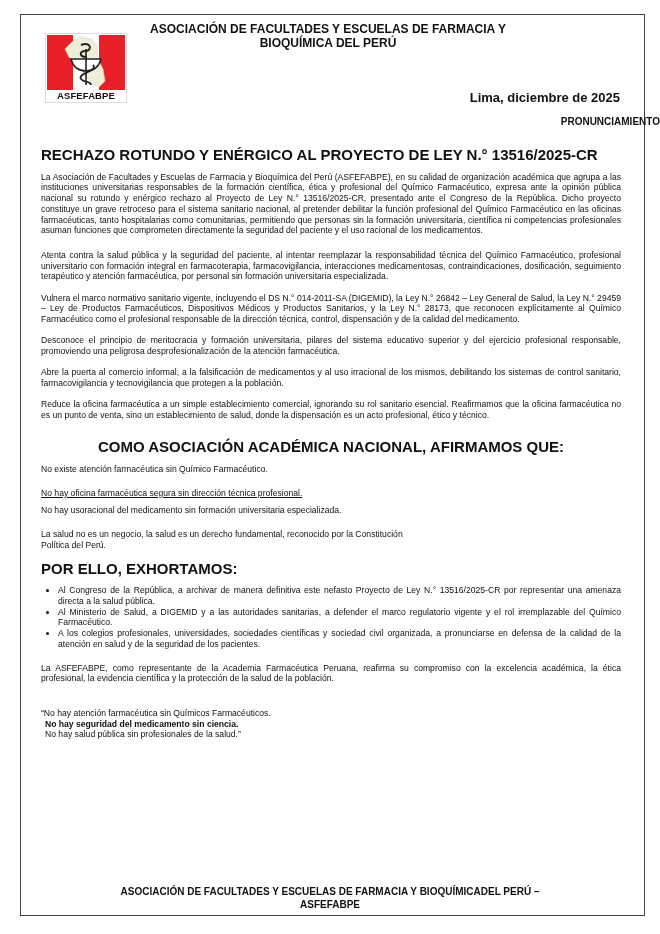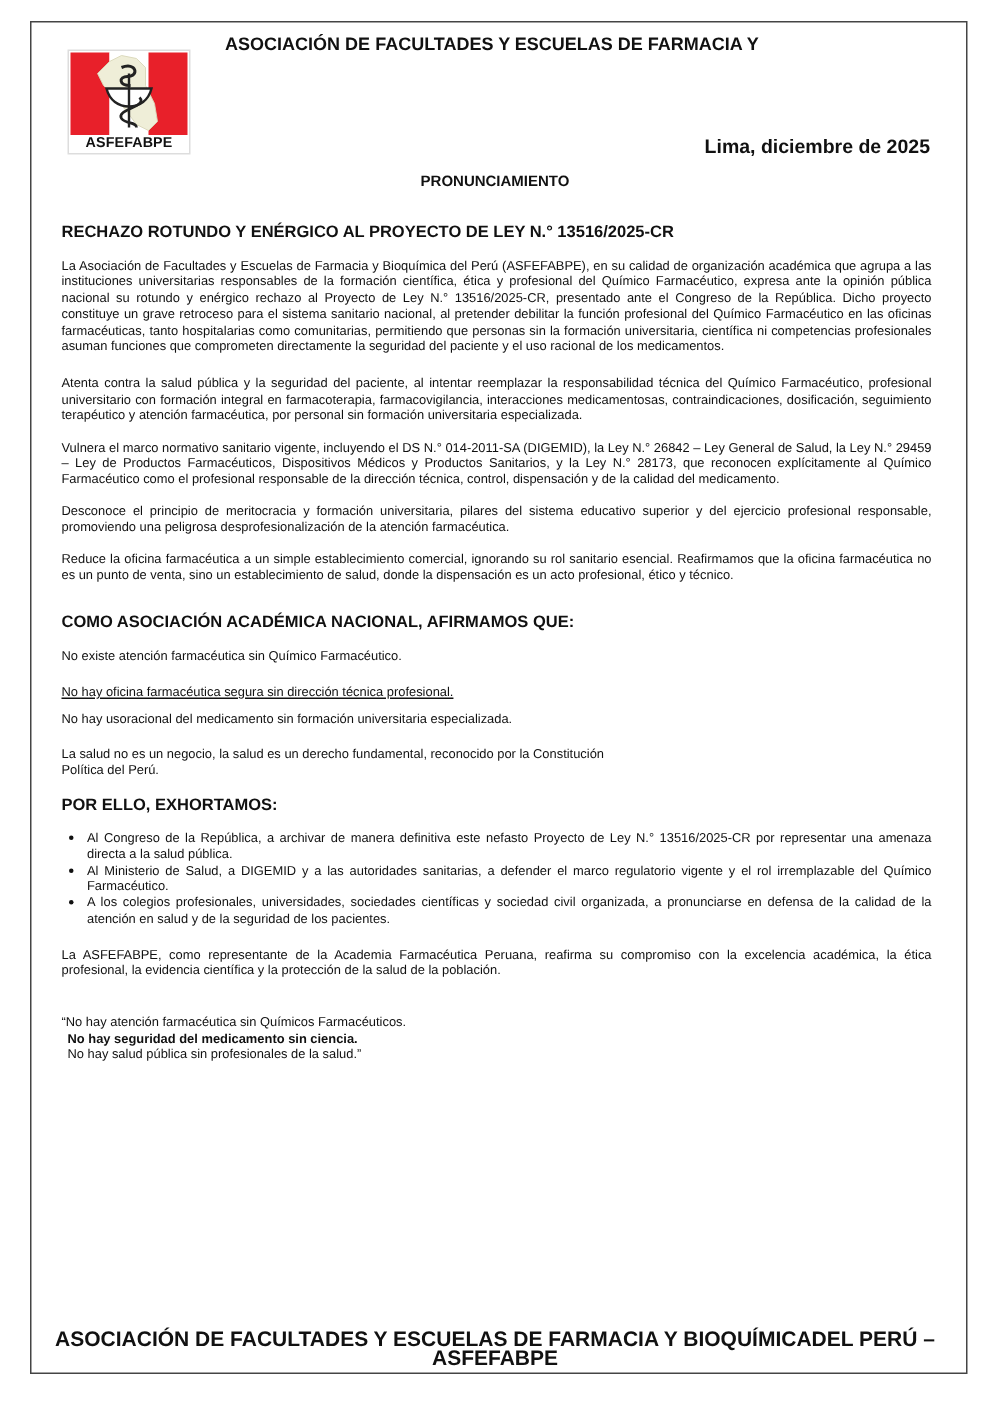--- a/index.html
+++ b/index.html
@@ -22,36 +22,36 @@
     font-weight: bold; font-size: 9.5px; letter-spacing: 0.1px;
   }
   .org-title {
     position: absolute; left: 110px; top: 22px; width: 400px; text-align: center;
     font-weight: bold; font-size: 12px; line-height: 14px;
   }
   .date {
     position: absolute; right: 25px; top: 76px; font-weight: bold; font-size: 13px;
   }
   .pron {
-    position: absolute; left: 0; top: 102px; width: 100%; text-align: center;
+    position: absolute; left: 0; top: 102px; width: 100%; text-align: right;
     font-weight: bold; font-size: 10px;
   }
   .content {
     position: absolute; left: 21px; top: 136px; width: 580px;
     font-size: 8.6px; line-height: 10.7px;
   }
-  .h { font-weight: bold; font-size: 11px; margin: 0 0 10px 0; }
+  .h { font-weight: bold; font-size: 15px; margin: 0 0 10px 0; }
   .p { text-align: justify; margin: 0 0 10.5px 0; }
   .p.left { text-align: left; }
   ul.bul { margin: 0 0 13px 0; padding-left: 17px; }
   ul.bul li { text-align: justify; margin: 0; padding-left: 0; }
   .quote { margin: 0; line-height: 10.7px; }
   .footer {
     position: absolute; left: 0; top: 870px; width: 100%; text-align: center;
-    font-weight: bold; font-size: 14px; line-height: 12.5px;
+    font-weight: bold; font-size: 10px; line-height: 12.5px;
   }
 </style>
 </head>
 <body>
 
 <div class="page"></div>
 
 <div class="logo" style="left:45px; top:33px;">
   <div class="flag">
     <div class="r1"></div>
@@ -63,36 +63,38 @@
       <path d="M24 24 L54 24 C52 32 46 36 39 36 C32 36 26 32 24 24 Z" fill="#fff" stroke="#222" stroke-width="1.6"></path>
       <line x1="39" y1="14" x2="39" y2="50" stroke="#222" stroke-width="1.6"></line>
       <path d="M46 30 C52 36 30 38 34 44 C37 48 44 46 44 50" fill="none" stroke="#222" stroke-width="1.8"></path>
     </svg>
   </div>
   <div class="acronym">ASFEFABPE</div>
 </div>
 
 <div class="org-title" style="left:128px;">
   <div>ASOCIACIÓN DE FACULTADES Y ESCUELAS DE FARMACIA Y</div>
+  <div>BIOQUÍMICA DEL PERÚ</div>
 </div>
 
 <div class="date" style="right:40px; top:90px;">Lima, diciembre de 2025</div>
 
 <div class="pron" style="top:116px;">PRONUNCIAMIENTO</div>
 
 <div class="content" style="left:41px; top:150px;">
   <div class="h" style="margin-bottom:11px;">RECHAZO ROTUNDO Y ENÉRGICO AL PROYECTO DE LEY N.° 13516/2025-CR</div>
   <div class="p" style="margin-bottom:14px;">La Asociación de Facultades y Escuelas de Farmacia y Bioquímica del Perú (ASFEFABPE), en  su calidad de organización académica que agrupa a las instituciones universitarias responsables de la formación científica, ética y profesional del Químico Farmacéutico, expresa ante la opinión pública nacional su rotundo y enérgico rechazo al Proyecto de Ley N.° 13516/2025-CR, presentado ante el Congreso de la República.  Dicho proyecto constituye un grave retroceso para el sistema sanitario nacional, al pretender debilitar la función profesional del Químico Farmacéutico en las oficinas farmacéuticas, tanto hospitalarias como comunitarias, permitiendo que personas sin la formación universitaria, científica ni competencias profesionales asuman funciones que comprometen directamente la seguridad del paciente y el uso racional de los medicamentos.</div>
 
   <div class="p">Atenta contra la salud pública y la seguridad del paciente, al intentar reemplazar la responsabilidad técnica del  Químico Farmacéutico, profesional universitario con formación integral en farmacoterapia, farmacovigilancia, interacciones medicamentosas, contraindicaciones, dosificación, seguimiento terapéutico y atención farmacéutica, por personal sin formación universitaria especializada.</div>
   <div class="p">Vulnera el marco normativo sanitario vigente, incluyendo el DS N.° 014-2011-SA (DIGEMID), la Ley N.° 26842 – Ley General de Salud, la Ley N.° 29459 – Ley de Productos Farmacéuticos, Dispositivos Médicos y Productos Sanitarios, y la Ley N.° 28173, que reconocen explícitamente al Químico Farmacéutico como el profesional responsable de la dirección técnica, control, dispensación y de la calidad del medicamento.</div>
   <div class="p">Desconoce el principio de meritocracia y formación universitaria, pilares del sistema educativo superior y del ejercicio profesional responsable, promoviendo una peligrosa desprofesionalización de la atención farmacéutica.</div>
+  <div class="p">Abre la puerta al comercio informal, a la falsificación de medicamentos y al uso irracional de los mismos, debilitando los sistemas de control sanitario, farmacovigilancia y tecnovigilancia que protegen a la población.</div>
   <div class="p" style="margin-bottom:22px;">Reduce la oficina farmacéutica a un simple establecimiento comercial, ignorando su rol sanitario esencial. Reafirmamos que la oficina farmacéutica no es un punto de venta, sino un establecimiento de salud, donde la dispensación es un acto profesional, ético y técnico.</div>
 
-  <div class="h" style="margin-bottom:11px;">COMO ASOCIACIÓN ACADÉMICA NACIONAL, AFIRMAMOS QUE:</div>
+  <div class="h" style="margin-bottom:11px;text-align:center;">COMO ASOCIACIÓN ACADÉMICA NACIONAL, AFIRMAMOS QUE:</div>
   <div class="p left" style="margin-bottom:13px;">No existe atención farmacéutica sin Químico Farmacéutico.</div>
   <div class="p left" style="margin-bottom:7px;text-decoration:underline;">No hay oficina farmacéutica segura sin dirección técnica profesional.</div>
   <div class="p left" style="margin-bottom:13px;">No hay usoracional del medicamento sin formación universitaria especializada.</div>
   <div class="p left" style="margin-bottom:13px;">
     <div>La salud no es un negocio, la salud es un derecho fundamental, reconocido por la Constitución</div>
     <div>Política del Perú.</div>
   </div>
 
   <div class="h" style="margin-bottom:11px;">POR ELLO, EXHORTAMOS:</div>
   <ul class="bul">

